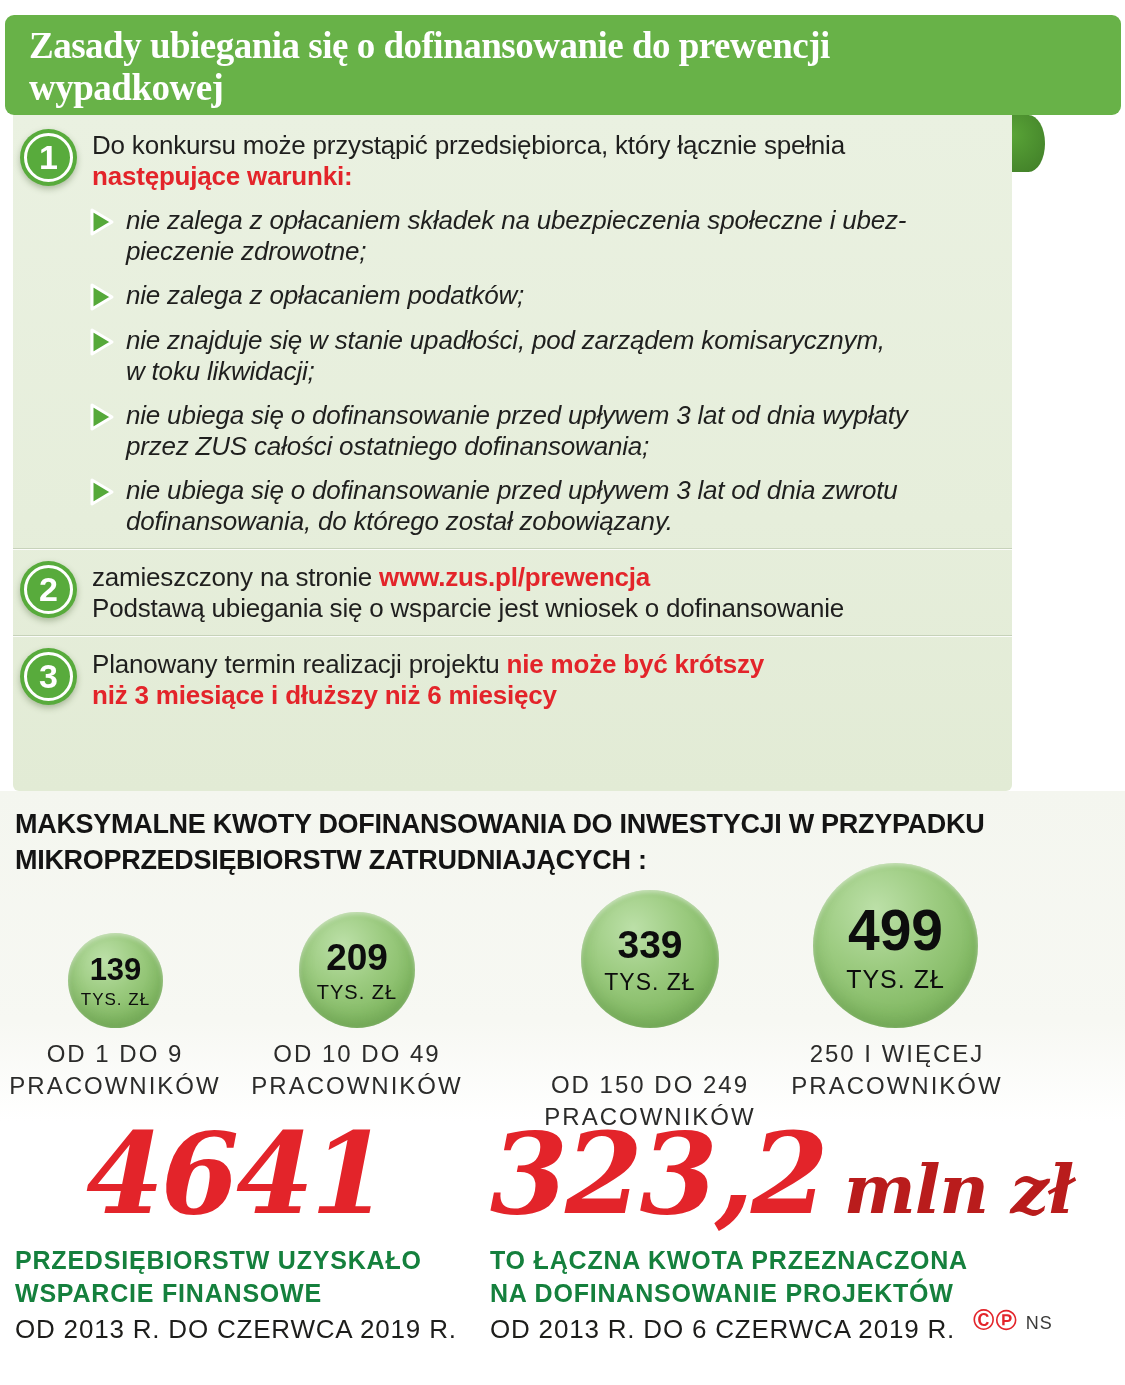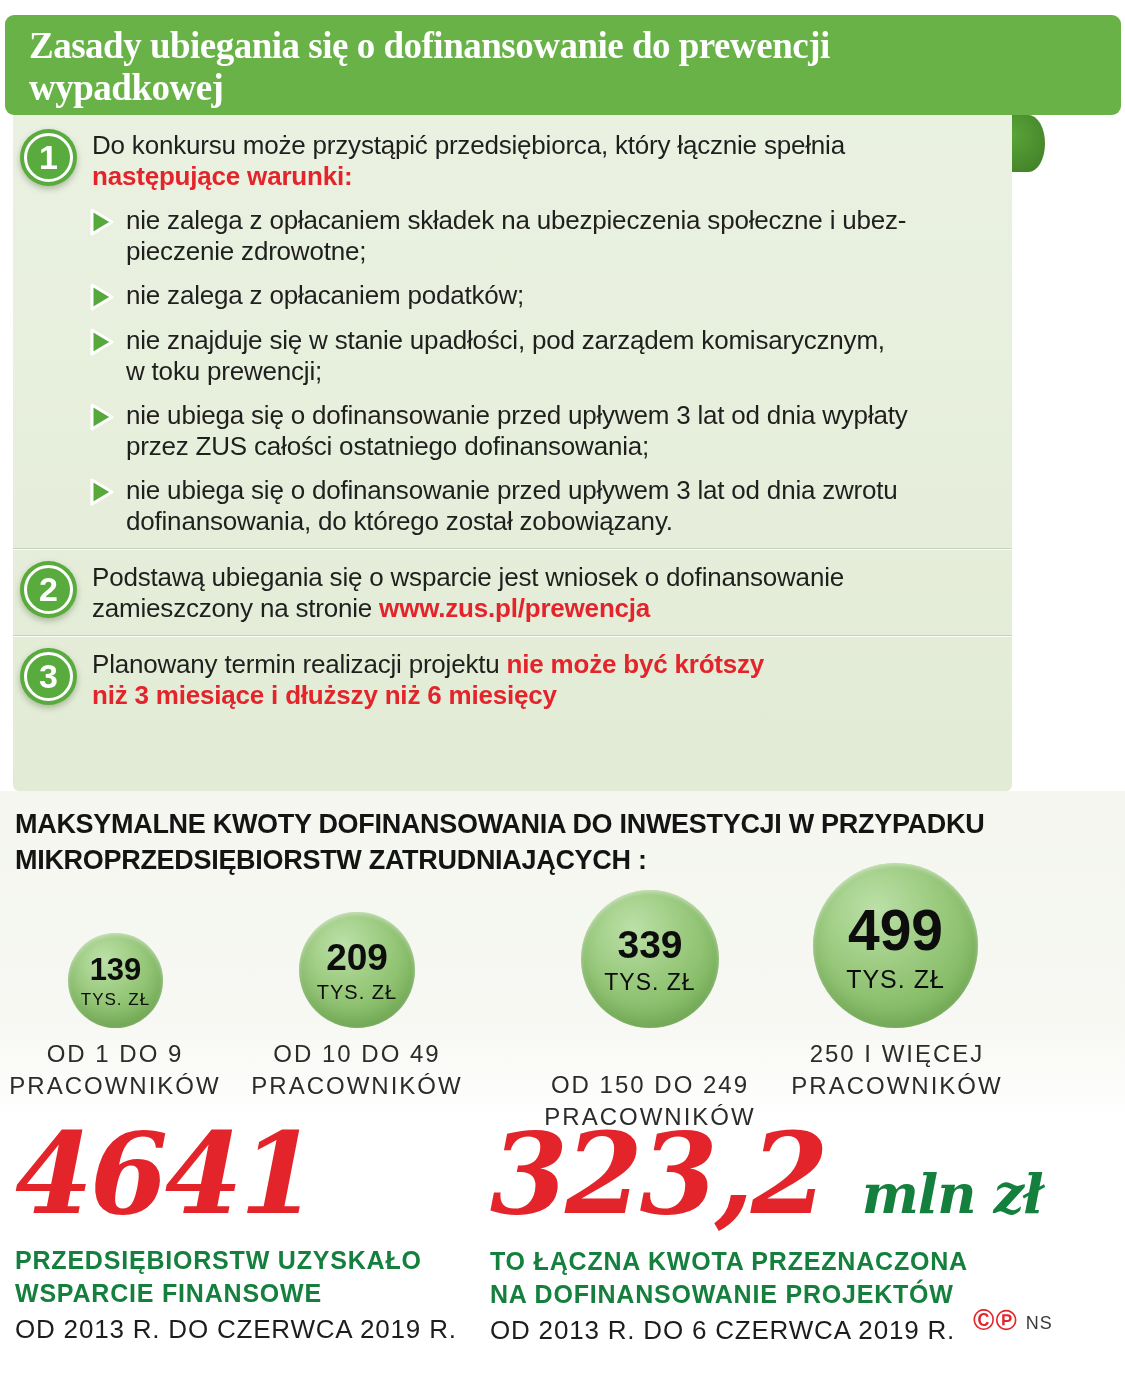--- a/index.html
+++ b/index.html
@@ -41,21 +41,21 @@
   .badge span{
     position:absolute;inset:0;display:flex;align-items:center;justify-content:center;
     color:#fff;font-weight:bold;font-size:34px;
   }
   .item-text{margin-left:15px;padding-top:1px;}
   .line{
     font-size:26px;line-height:31px;color:#1f1f1e;letter-spacing:-0.2px;white-space:nowrap;
   }
   .red{color:#e3242a;font-weight:bold;}
   .bullets{margin:0;padding:0;list-style:none;}
-  .bullet{display:flex;align-items:flex-start;padding-left:76px;margin-top:13px;}
+  .bullet{display:flex;align-items:flex-start;padding-left:76px;margin-top:13px;font-style:italic;}
   .bullet svg{flex:0 0 26px;margin-top:2px;}
   .bullet .b-text{margin-left:11px;}
   .sep{
     height:0;margin:11px 0;
     border-top:1px solid rgba(150,165,135,.38);
     border-bottom:1px solid rgba(255,255,255,.85);
   }
   
   .band{
     position:absolute;left:0;top:791px;width:1125px;height:330px;
@@ -93,28 +93,28 @@
   }
   .tier-label .tl{font-size:24px;line-height:32px;letter-spacing:2px;white-space:nowrap;}
   .lab1{left:115px;top:1038px;}
   .lab2{left:357px;top:1038px;}
   .lab3{left:650px;top:1069px;}
   .lab4{left:897px;top:1038px;}
   
   .stat{position:absolute;top:1118px;}
   .stat-left{left:15px;}
   .stat-right{left:490px;}
-  .stat-value-row{display:flex;align-items:baseline;}
+  .stat-value-row{display:flex;align-items:baseline;justify-content:center;}
   .stat-value{
     font-family:"DejaVu Serif", serif;font-style:italic;font-weight:bold;
     font-size:112px;line-height:112px;color:#e3242a;letter-spacing:-3px;
   }
   .stat-unit{
     font-family:"DejaVu Serif", serif;font-style:italic;font-weight:bold;
-    font-size:54px;line-height:74px;color:#15803d;margin-left:36px;letter-spacing:-1px;
+    font-size:68px;line-height:74px;color:#b91c1c;margin-left:18px;letter-spacing:-1px;
   }
   .stat-green{
     color:#15803d;font-weight:bold;font-size:25px;line-height:33px;
     letter-spacing:0.8px;margin-top:14px;white-space:nowrap;
   }
   .stat-green + .stat-green{margin-top:0;}
   .stat-black{
     color:#1d1d1b;font-size:26px;line-height:32px;letter-spacing:0.8px;
     margin-top:3px;white-space:nowrap;
   }
@@ -167,21 +167,21 @@
       <div class="b-text">
         <div class="line">nie zalega z opłacaniem podatków;</div>
       </div>
     </li>
     <li class="bullet">
       <svg width="26" height="30" viewBox="0 0 26 30">
           <path d="M3 3 L23 15 L3 27 Z" fill="#56a93a" stroke="#ffffff" stroke-width="3" stroke-linejoin="round"></path>
         </svg>
       <div class="b-text">
         <div class="line">nie znajduje się w stanie upadłości, pod zarządem komisarycznym,</div>
-        <div class="line">w toku prewencji;</div>
+        <div class="line">w toku likwidacji;</div>
       </div>
     </li>
     <li class="bullet">
       <svg width="26" height="30" viewBox="0 0 26 30">
           <path d="M3 3 L23 15 L3 27 Z" fill="#56a93a" stroke="#ffffff" stroke-width="3" stroke-linejoin="round"></path>
         </svg>
       <div class="b-text">
         <div class="line">nie ubiega się o dofinansowanie przed upływem 3 lat od dnia wypłaty</div>
         <div class="line">przez ZUS całości ostatniego dofinansowania;</div>
       </div>
@@ -197,22 +197,22 @@
     </li>
   </ul>
 
   <div class="sep"></div>
 
   <div class="item">
     <div class="badge">
       <span>2</span>
     </div>
     <div class="item-text">
+      <div class="line"><span>zamieszczony na stronie </span><span class="red">www.zus.pl/prewencja</span></div>
       <div class="line">Podstawą ubiegania się o wsparcie jest wniosek o dofinansowanie</div>
-      <div class="line"><span>zamieszczony na stronie </span><span class="red">www.zus.pl/prewencja</span></div>
     </div>
   </div>
 
   <div class="sep"></div>
 
   <div class="item">
     <div class="badge">
       <span>3</span>
     </div>
     <div class="item-text">

